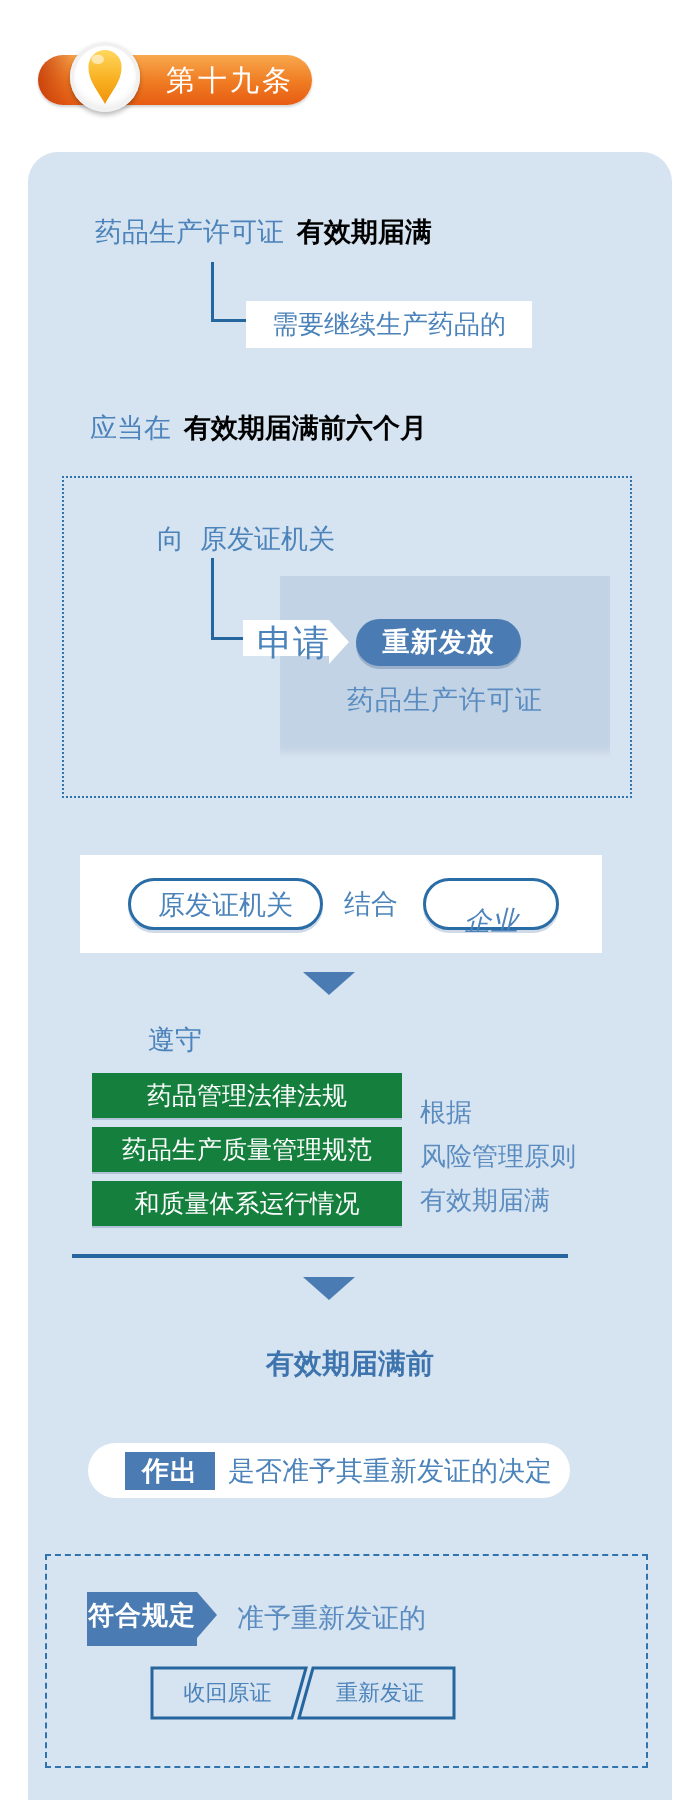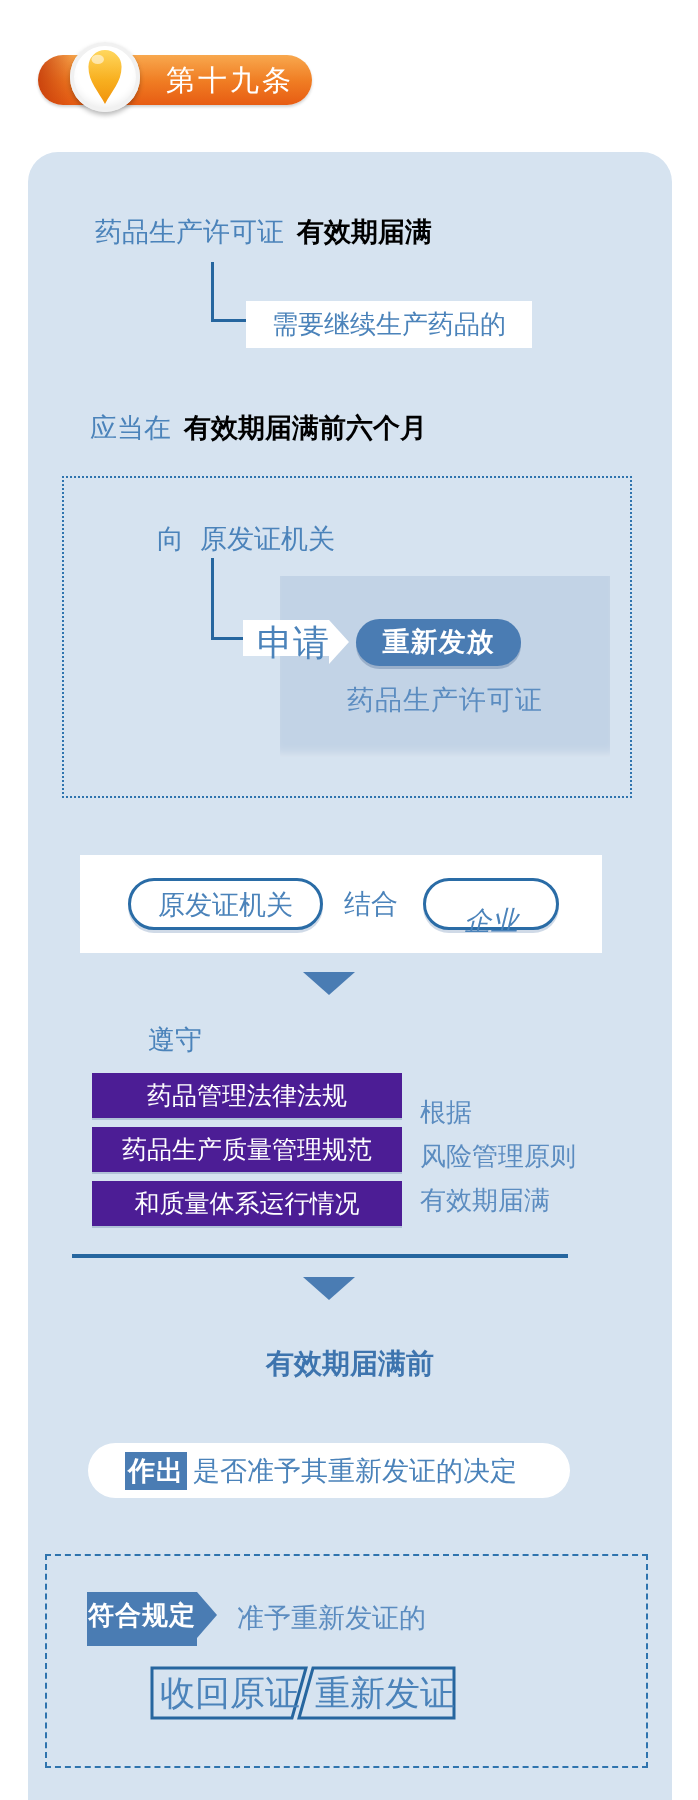--- a/index.html
+++ b/index.html
@@ -92,63 +92,63 @@
   .review-mid { font-size:27px; color:#4b83ba; margin:0 25px 0 21px; }
 
   .tri { width:0; height:0; border-left:26px solid transparent;
          border-right:26px solid transparent; border-top:23px solid #4a7cb3; }
   .tri1 { left:303px; top:972px; }
   .tri2 { left:303px; top:1277px; }
 
   
   .comply-head { left:148px; top:1022px; font-size:27px; }
   .comply-box {
-    left:92px; width:310px; height:45px; background:#4c1d95; color:#ffffff;
+    left:92px; width:310px; height:45px; background:#15803d; color:#ffffff;
     font-size:25px; line-height:45px; text-align:center; white-space:nowrap;
     box-shadow:0 2px 0 rgba(90,120,160,.3);
   }
   .cb1 { top:1073px; } .cb2 { top:1127px; } .cb3 { top:1181px; }
   .basis { left:420px; top:1090px; font-size:26px; line-height:44px; white-space:nowrap; }
 
   .rule { left:72px; top:1254px; width:496px; height:4px; background:#26669f; }
 
   
   .decision-time { left:28px; top:1338px; width:644px; text-align:center; }
   .decision-time .l1 { font-size:27px; }
   .decision-time .l2 { font-size:28px; font-weight:bold; color:#3d74ae; margin-top:7px; }
 
   
   .decision-bar {
     left:88px; top:1443px; width:482px; height:55px; background:#ffffff;
     border-radius:28px; display:flex; align-items:center; padding-left:37px;
   }
   .decision-tag {
     background:#4a7cb3; color:#ffffff; font-size:27px; font-weight:bold;
-    height:38px; line-height:38px; padding:0 3px; letter-spacing:1px;
-  }
-  .decision-text { font-size:27px; color:#4b83ba; margin-left:6px; white-space:nowrap;text-align:right; }
+    height:38px; line-height:38px; padding:0 17px; letter-spacing:1px;
+  }
+  .decision-text { font-size:27px; color:#4b83ba; margin-left:13px; white-space:nowrap;text-align:right; }
 
   
   .dashed-box { left:45px; top:1554px; width:603px; height:214px;
                 border:2px dashed #2f74ae; }
   .tag-result {
     left:87px; top:1592px; width:110px; height:54px; background:#4a7cb3;
     color:#ffffff; font-size:26px; font-weight:bold; line-height:46px;
     text-align:center; letter-spacing:1px;
   }
   .tag-result::after {
     content:""; position:absolute; left:100%; top:0;
     border-top:23px solid transparent; border-bottom:23px solid transparent;
     border-left:20px solid #4a7cb3;
   }
   .result-text { left:237px; top:1600px; font-size:27px; white-space:nowrap; }
 
   .actions-svg { left:150px; top:1666px; }
   .action-label { top:1669px; height:48px; line-height:48px; text-align:center;
-                  font-size:35px; color:#4b83ba; white-space:nowrap; }
+                  font-size:22px; color:#4b83ba; white-space:nowrap; }
   .al-left  { left:160px; width:135px; }
   .al-right { left:315px; width:130px; }
 </style>
 </head>
 <body>
 
 <div class="abs container"></div>
 
 <div class="abs badge-pill"></div>
 <div class="abs badge-circle">

